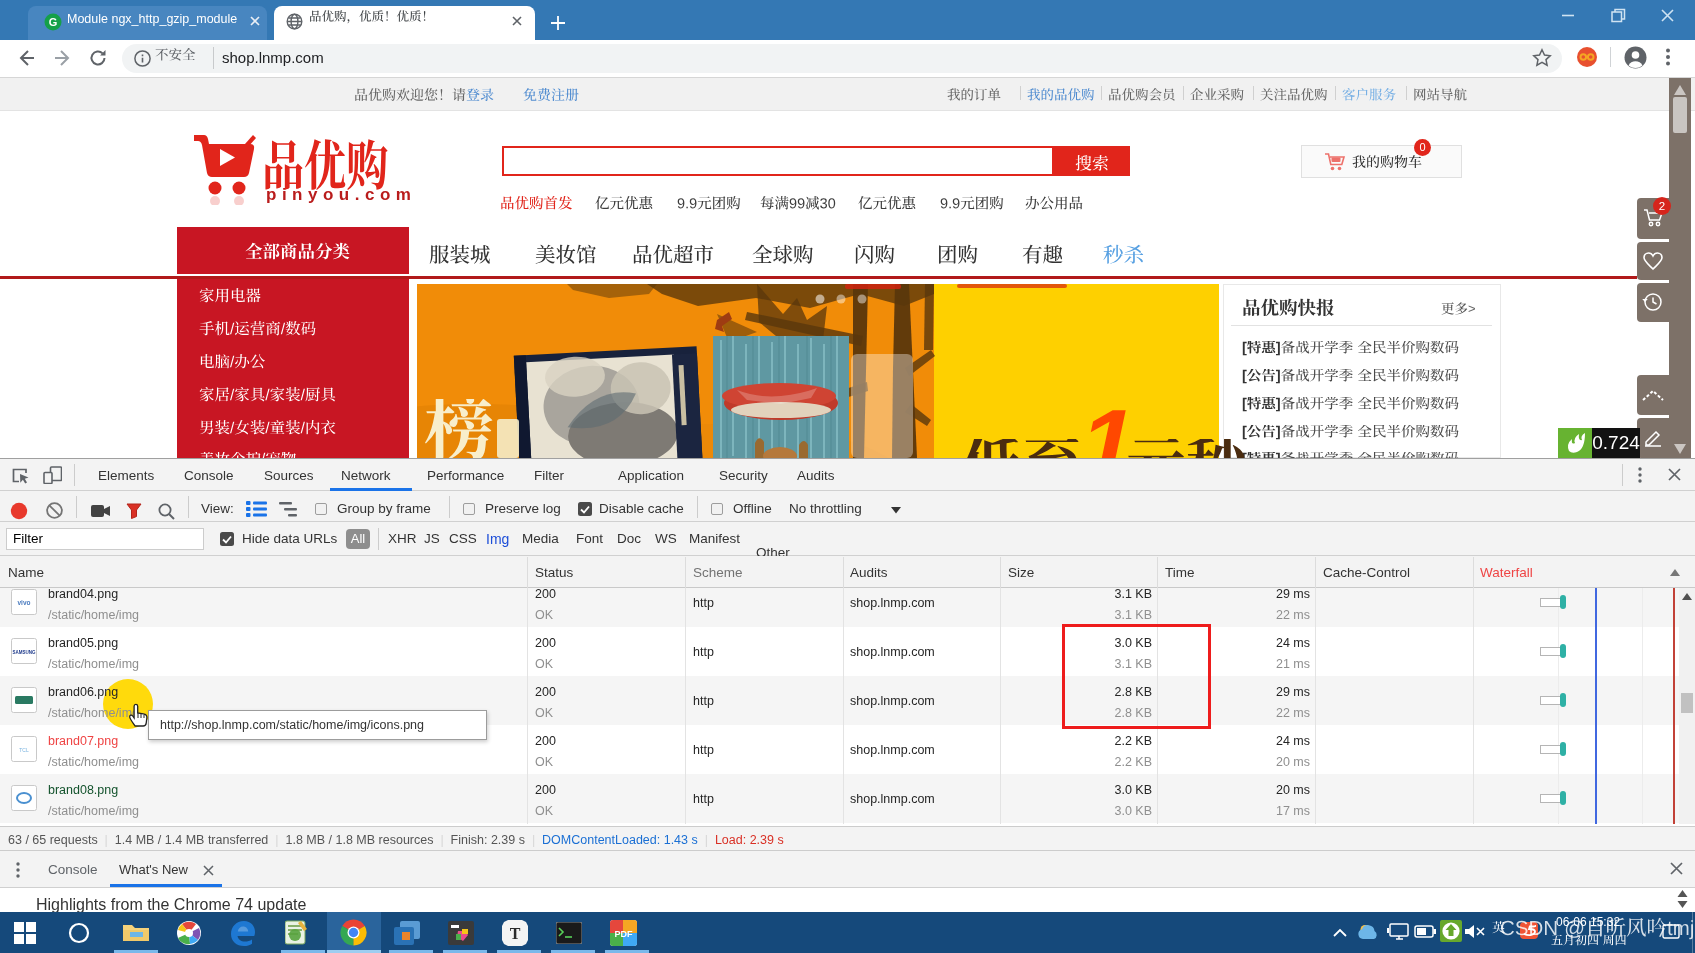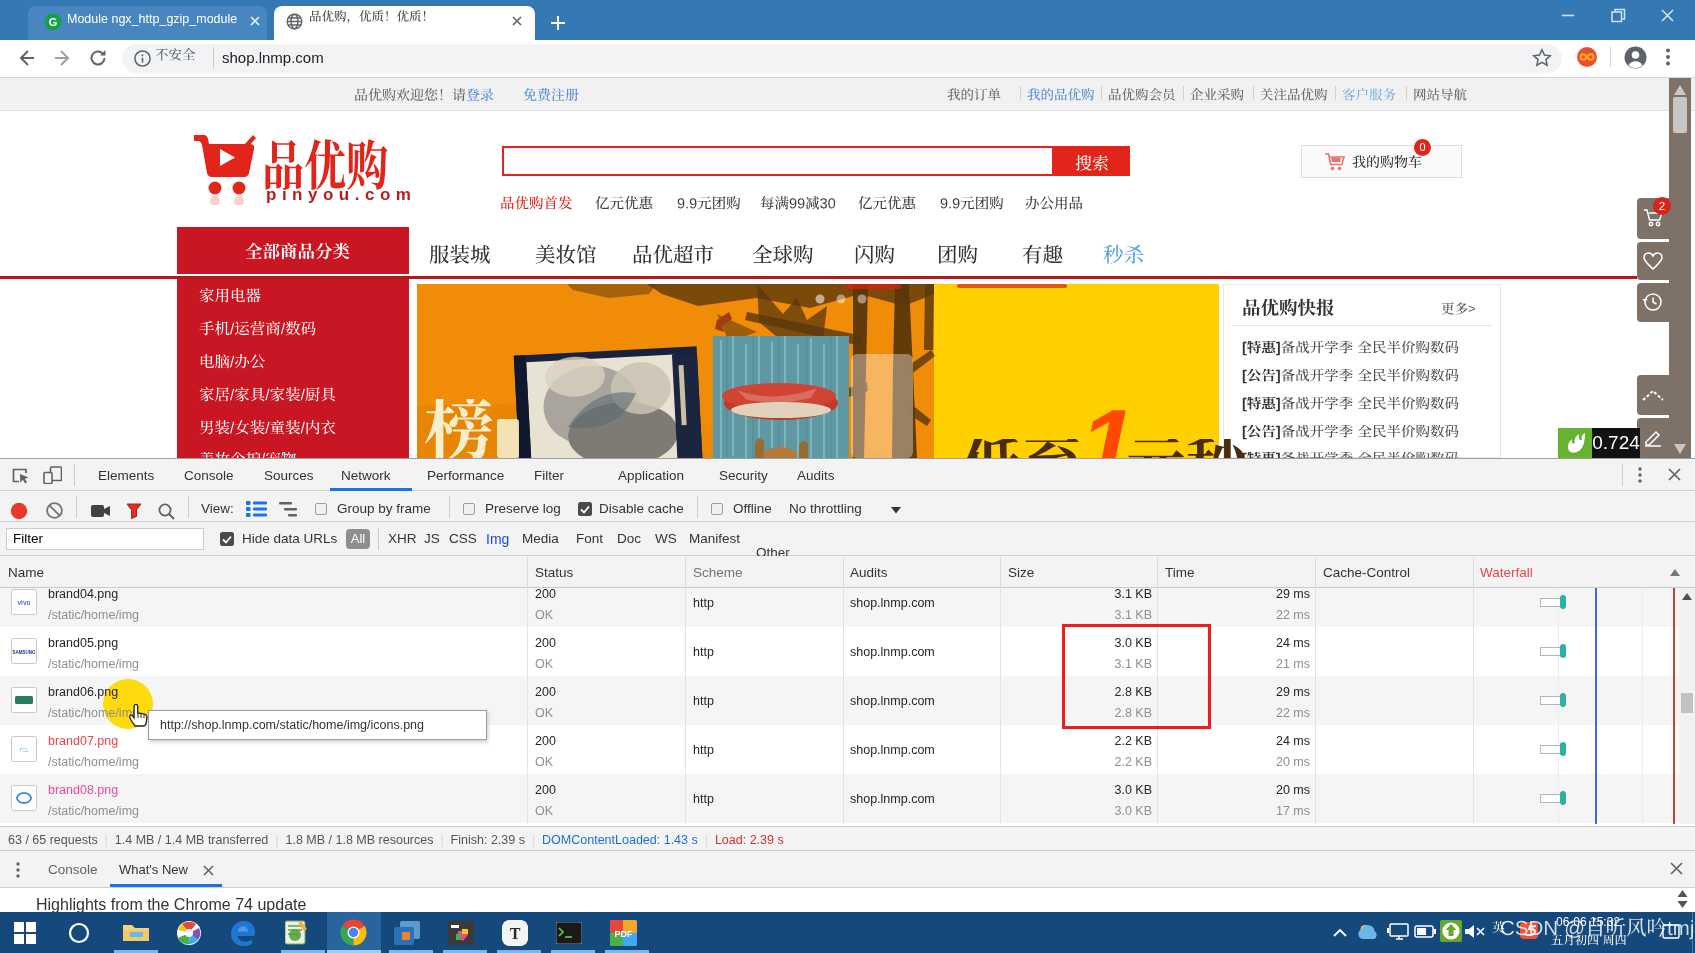--- a/index.html
+++ b/index.html
@@ -429,21 +429,21 @@
       <div class="a" style="left:1000px;top:145.5px;width:152px;text-align:right;font-size:12.5px;color:#262626">2.2 KB</div>
       <div class="a" style="left:1000px;top:167.0px;width:152px;text-align:right;font-size:12.5px;color:#8f8f8f">2.2 KB</div>
       <div class="a" style="left:1158px;top:145.5px;width:152px;text-align:right;font-size:12.5px;color:#262626">24 ms</div>
       <div class="a" style="left:1158px;top:167.0px;width:152px;text-align:right;font-size:12.5px;color:#8f8f8f">20 ms</div>
       <div class="a" style="left:1540px;top:156.5px;width:21px;height:9px;background:#fff;border:1px solid #b5b5b5"></div>
       <div class="a" style="left:1560px;top:154.0px;width:6px;height:14px;background:#2eb0a5;border-radius:3px"></div>
       <svg class="a" width="26" height="26" style="left:11px;top:196.5px">
         <rect x="0.5" y="0.5" width="25" height="25" rx="2" fill="#fff" stroke="#c9c9c9"></rect>
         <path d="M6 13a7 5 0 0 1 14 0a7 5 0 0 1-14 0" fill="none" stroke="#4a90d0" stroke-width="2"></path>
       </svg>
-      <div class="a" style="left:48px;top:194.5px;font-size:12.5px;color:#ec4899">brand08.png</div>
+      <div class="a" style="left:48px;top:194.5px;font-size:12.5px;color:#14532d">brand08.png</div>
       <div class="a" style="left:48px;top:216.0px;font-size:12.5px;color:#8f8f8f">/static/home/img</div>
       <div class="a" style="left:535px;top:194.5px;font-size:12.5px;color:#262626">200</div>
       <div class="a" style="left:535px;top:216.0px;font-size:12.5px;color:#8f8f8f">OK</div>
       <div class="a" style="left:693px;top:203.5px;font-size:12.5px;color:#262626">http</div>
       <div class="a" style="left:850px;top:203.5px;font-size:12.5px;color:#262626">shop.lnmp.com</div>
       <div class="a" style="left:1000px;top:194.5px;width:152px;text-align:right;font-size:12.5px;color:#262626">3.0 KB</div>
       <div class="a" style="left:1000px;top:216.0px;width:152px;text-align:right;font-size:12.5px;color:#8f8f8f">3.0 KB</div>
       <div class="a" style="left:1158px;top:194.5px;width:152px;text-align:right;font-size:12.5px;color:#262626">20 ms</div>
       <div class="a" style="left:1158px;top:216.0px;width:152px;text-align:right;font-size:12.5px;color:#8f8f8f">17 ms</div>
       <div class="a" style="left:1540px;top:205.5px;width:21px;height:9px;background:#fff;border:1px solid #b5b5b5"></div>

